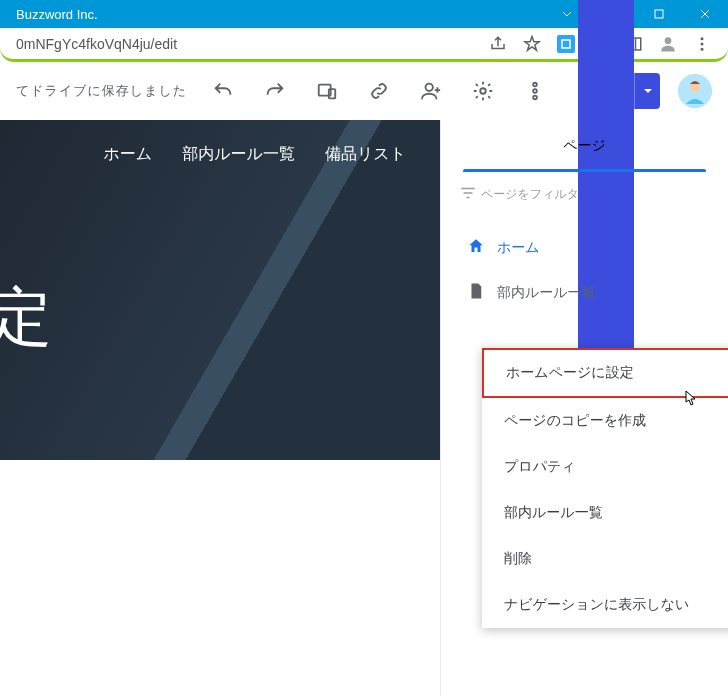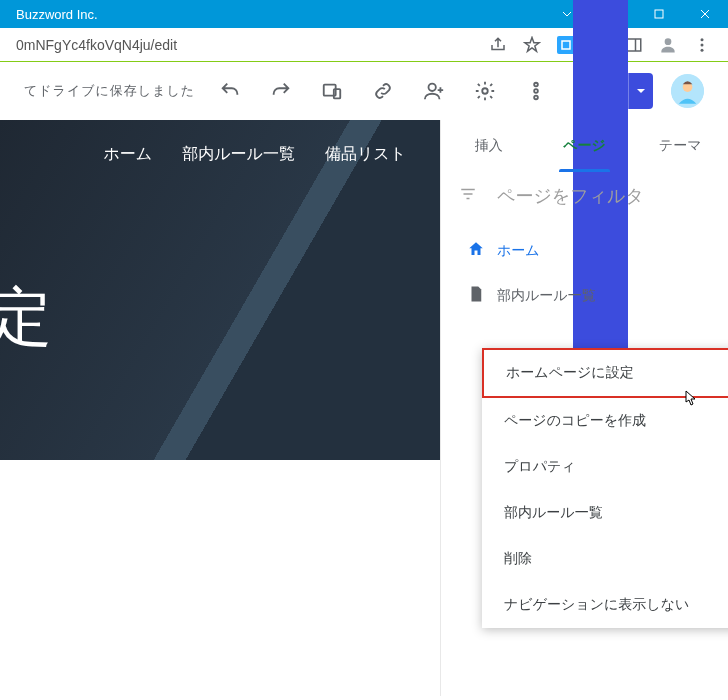--- a/index.html
+++ b/index.html
@@ -5,51 +5,51 @@
 * { margin: 0; padding: 0; box-sizing: border-box; font-family: "Segoe UI", Arial, sans-serif; }
 body { width: 728px; height: 700px; overflow: hidden; background: #fff; position: relative; }
 
 
 .titlebar { height: 28px; background: #0097d9; display: flex; align-items: center; color: #fff; }
 .titlebar .title { padding-left: 16px; font-size: 13px; flex: 1; }
 .titlebar .win-btn { width: 46px; height: 32px; display: flex; align-items: center; justify-content: center; }
 .titlebar .win-btn svg { stroke: #fff; fill: none; }
 
 
-.urlbar { height: 34px; background: #fff; border-bottom: 1px solid #84cc16; display: flex; align-items: center; padding: 0 8px; }
+.urlbar { height: 34px; background: #fff; border-bottom: 3px solid #84cc16; display: flex; align-items: center; padding: 0 8px; border-radius: 14px; }
 .url-input { flex: 1; border: none; font-size: 14px; color: #555; padding: 4px 8px; background: transparent; outline: none; }
 .url-icons { display: flex; gap: 14px; align-items: center; padding-right: 8px; }
 .url-icons .ic { width: 20px; height: 20px; display: flex; align-items: center; justify-content: center; color: #5f6368; }
 .ext-blue { width:18px; height:18px; background:#2aa6ff; border-radius:2px; display:flex; align-items:center; justify-content:center; }
 
 
-.toolbar { height: 58px; display: flex; align-items: center; padding: 0 24px; gap: 8px; }
+.toolbar { height: 58px; display: flex; align-items: center; padding: 0 16px; gap: 8px; }
 .drive-status { font-size: 13px; color: #5f6368; letter-spacing: 1px; margin-right: 6px; white-space: nowrap; }
 .tb-btn { width: 44px; height: 40px; display: flex; align-items: center; justify-content: center; border-radius: 4px; color: #5f6368; }
 .tb-btn svg { stroke: #5f6368; fill: none; stroke-width: 2; }
 .spacer { flex: 1; }
 .publish-btn { display: flex; align-items: center; }
 .publish-btn .main { background: #3c4cdd; color: #fff; padding: 8px 14px; font-size: 14px; font-weight: 500; border-radius: 4px 0 0 4px; }
 .publish-btn .drop { background: #3c4cdd; color: #fff; width: 26px; height: 36px; display:flex; align-items:center; justify-content:center; border-radius: 0 4px 4px 0; border-left: 1px solid rgba(255,255,255,0.3); }
 .avatar { width: 34px; height: 34px; border-radius: 50%; background: #b3e5fc; margin-left: 10px; display:flex; align-items:center; justify-content:center; overflow:hidden; }
 
 
 .main { display: flex; height: calc(700px - 32px - 34px - 58px); }
 .canvas { width: 440px; background: #fff; position: relative; }
 .site-preview { width: 100%; height: 340px; background: linear-gradient(120deg, #1f2833 0%, #293746 55%, #394e60 55%, #394e60 60%, #23303e 60%); position: relative; color: #fff; }
 .site-nav { position: absolute; top: 24px; right: 34px; display: flex; gap: 30px; font-size: 16px; }
 .site-title { position: absolute; top: 154px; left: -12px; font-size: 64px; font-weight: 400; letter-spacing: 2px; }
 
 
 .sidepanel { flex: 1; border-left: 1px solid #e8e8e8; display: flex; flex-direction: column; }
 .tabs { display: flex; height: 52px; }
 .tab { flex: 1; display: flex; align-items: center; justify-content: center; font-size: 14px; color: #5f6368; position: relative; }
-.tab.active { color: #15803d; font-weight: 700; text-align: center; }
+.tab.active { color: #000000; font-weight: 400; text-align: center; }
 .tab.active::after { content: ""; position: absolute; bottom: 0; left: 22px; right: 22px; height: 3px; background: #1a73e8; border-radius: 2px 2px 0 0; }
-.filter-row { display: flex; align-items: center; gap: 20px; padding: 12px 18px; color: #9e9e9e; font-size: 18px; }
+.filter-row { display: flex; align-items: center; gap: 4px; padding: 12px 18px; color: #9e9e9e; font-size: 12px; }
 .pages-list { padding: 8px 18px; }
 .page-item { display: flex; align-items: center; gap: 12px; padding: 12px 8px; font-size: 14px; color: #5f6368; border-radius: 4px; }
 .page-item.home { color: #1a73e8; }
 
 
 .context-menu { position: absolute; left: 482px; top: 348px; width: 278px; background: #fff; box-shadow: 0 2px 10px rgba(0,0,0,0.25); border-radius: 0; z-index: 50; }
 .context-item { padding: 14px 22px; font-size: 14px; color: #3c4043; }
 .highlight-box { border: 2px solid #d93025; }
 .cursor { position: absolute; left: 680px; top: 389px; z-index: 60; }
 </style>
@@ -197,23 +197,21 @@
         <span>ホーム</span>
         <span>部内ルール一覧</span>
         <span>備品リスト</span>
       </div>
       <div class="site-title">定</div>
     </div>
   </div>
 
   <div class="sidepanel">
     <div class="tabs">
-      <div class="tab">挿入</div>
       <div class="tab active">ページ</div>
-      <div class="tab">テーマ</div>
     </div>
     <div class="filter-row">
       <span><svg width="18" height="18" viewBox="0 0 24 24" stroke="#9e9e9e" stroke-width="2" fill="none">
             <path d="M3 6h18M6 12h12M10 18h4"></path>
           </svg></span>
       <span>ページをフィルタ</span>
     </div>
     <div class="pages-list">
       <div class="page-item home">
         <span><svg width="18" height="18" viewBox="0 0 24 24" fill="#1a73e8">

